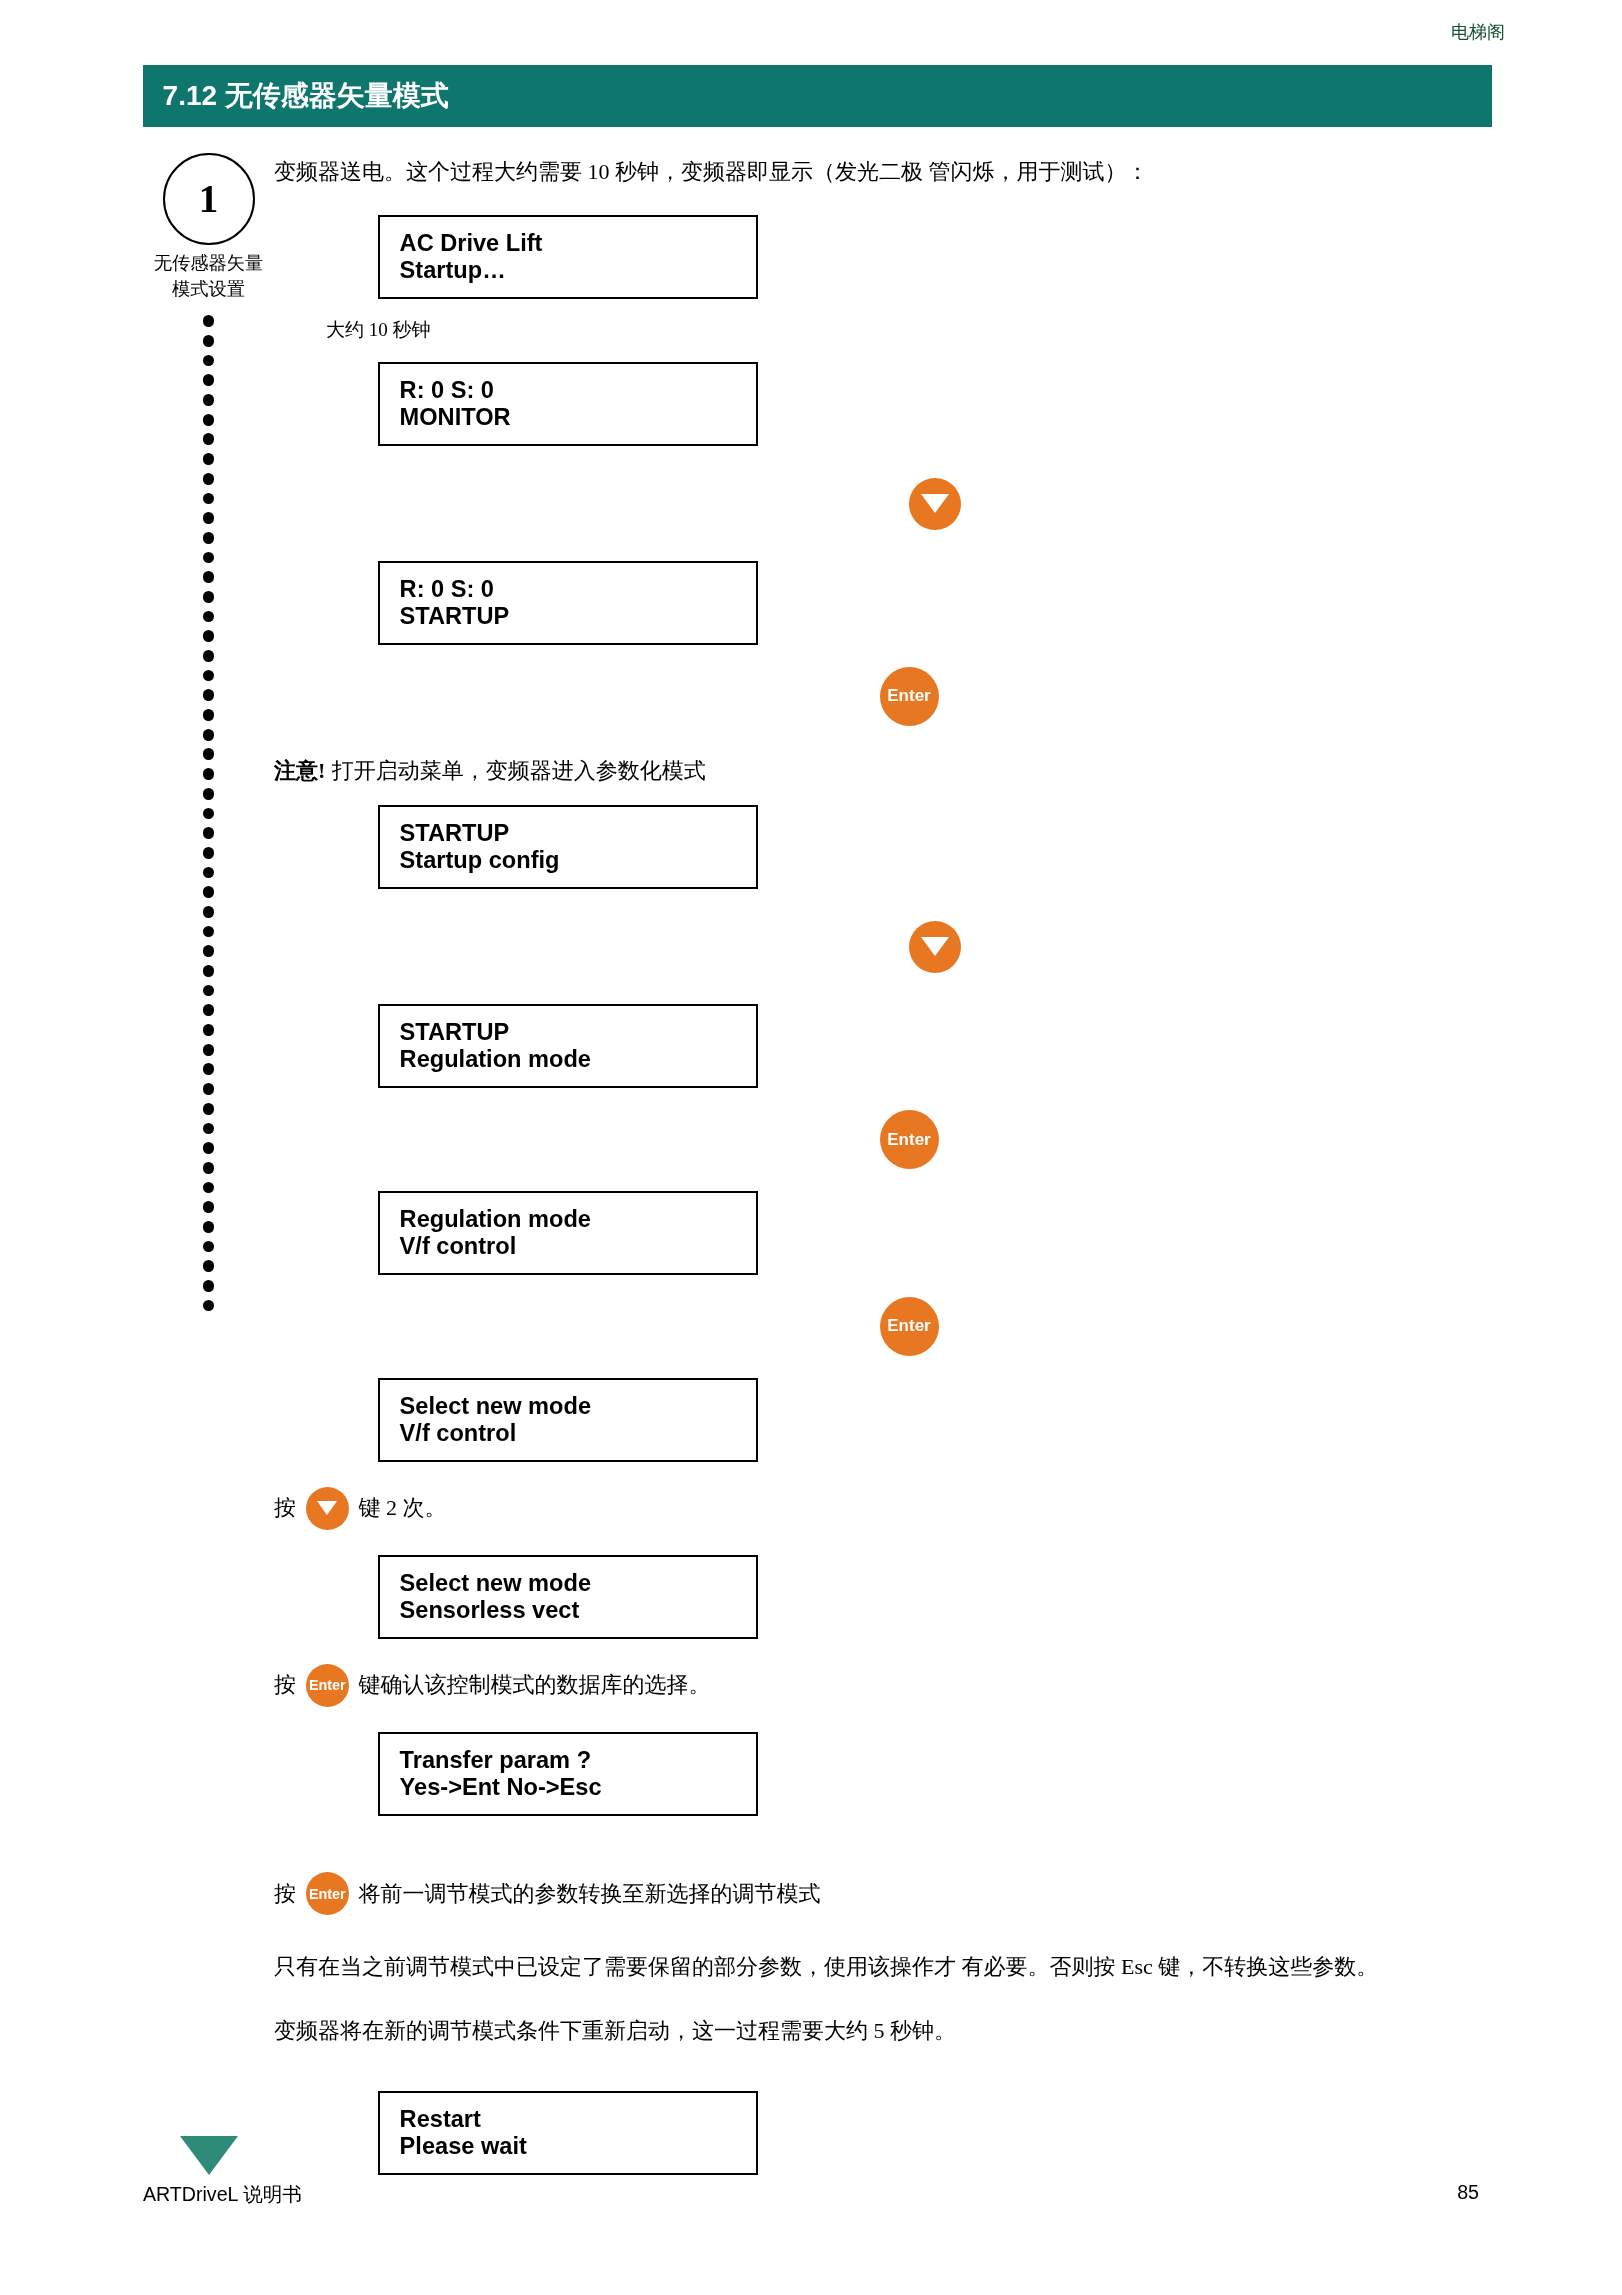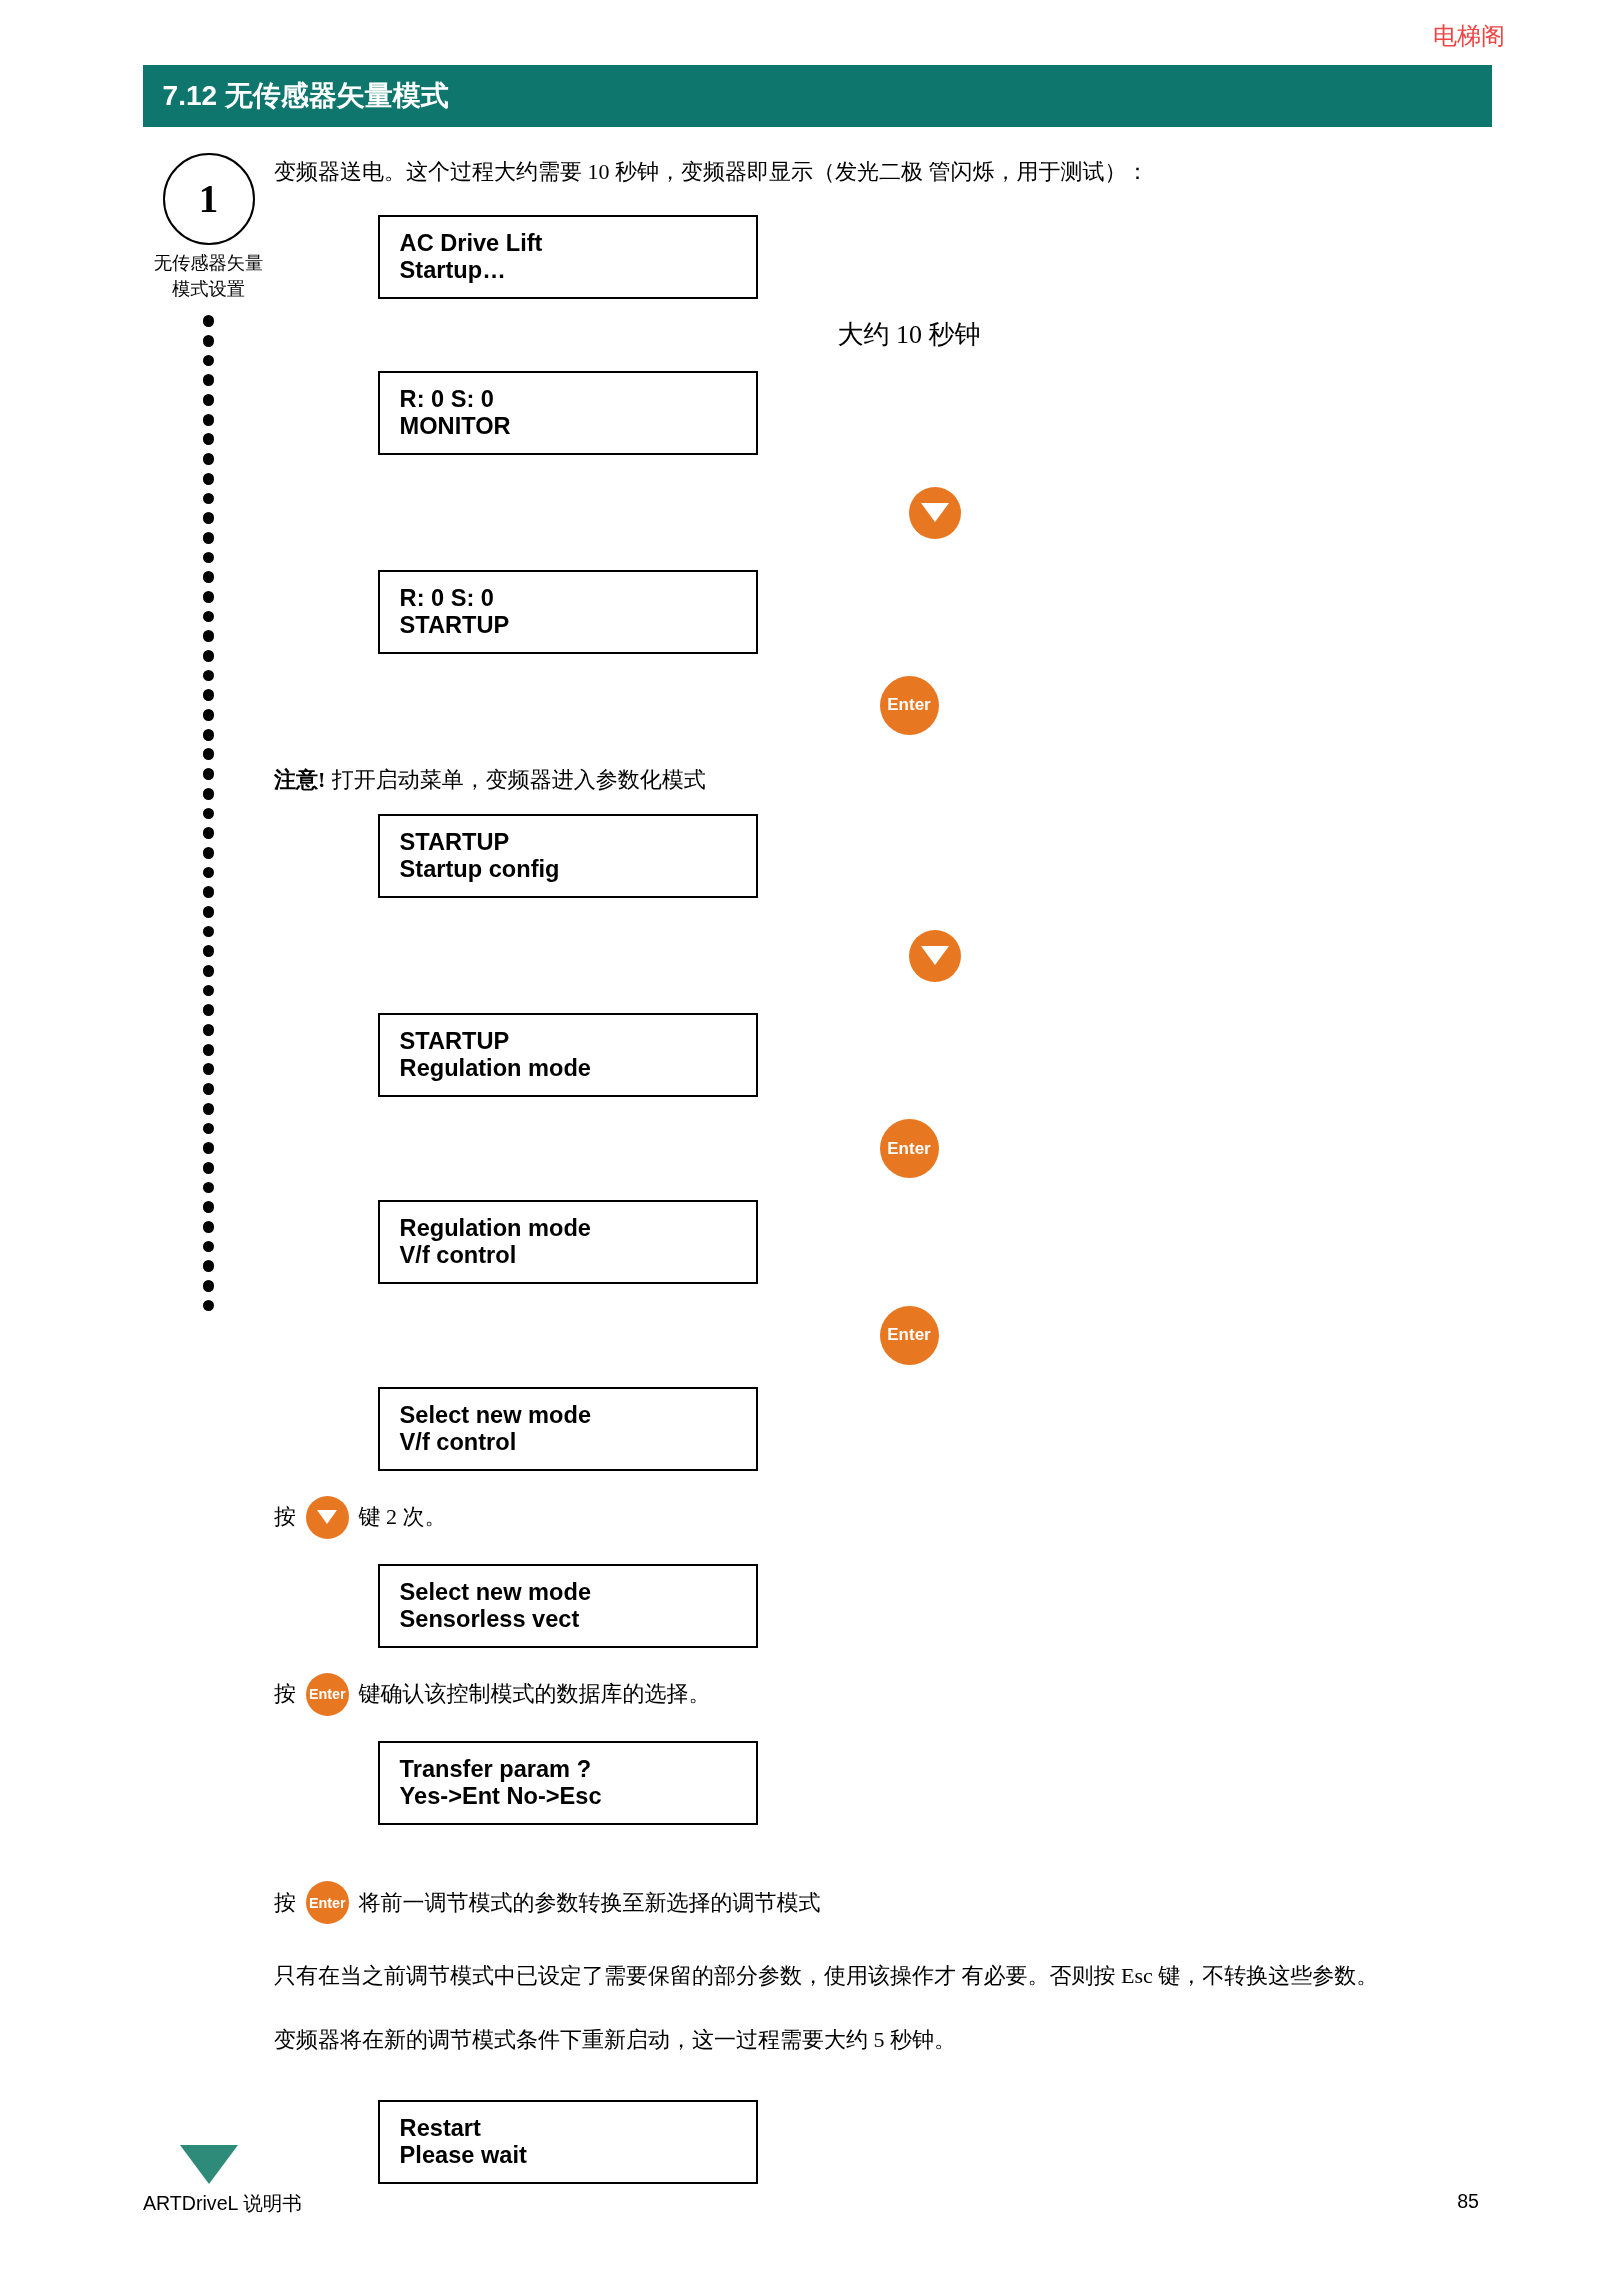--- a/index.html
+++ b/index.html
@@ -16,22 +16,22 @@
       width: 1440px;
       margin: 0 auto;
       padding: 65px 39px 65px 52px;
       position: relative;
     }
     
     .corner-label {
       position: absolute;
       top: 19.6px;
       right: 26px;
-      font-size: 24px;
-      color: #ef4444;
+      font-size: 18px;
+      color: #14532d;
       font-family: "SimSun", serif;
     }
     
     .section-header {
       background-color: #0f766e;
       color: #fff;
       font-size: 28px;
       font-weight: bold;
       padding: 11.8px 19.6px;
       margin-bottom: 26px;
@@ -119,22 +119,22 @@
       font-size: 23.6px;
       font-weight: bold;
       font-family: Arial, sans-serif;
     }
     .display-box .line2 {
       font-size: 23.6px;
       font-weight: bold;
       font-family: Arial, sans-serif;
     }
     .center-note {
-      text-align: center;
-      font-size: 26px;
+      text-align: left;
+      font-size: 19px;
       margin: 6.5px 0 6.5px 52px;
       font-family: "SimSun", serif;
     }
     
     .arrow-btn {
       display: flex;
       justify-content: center;
       margin: 9.8px 0 9.8px 52px;
     }
     

